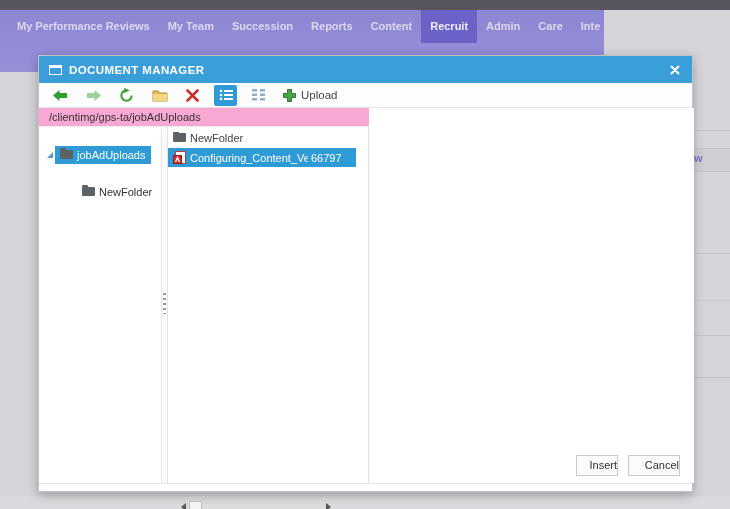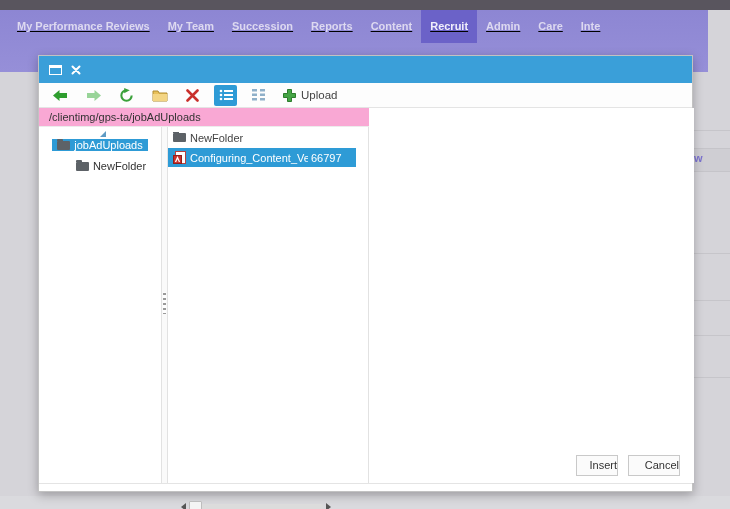--- a/index.html
+++ b/index.html
@@ -5,24 +5,23 @@
   * { margin:0; padding:0; box-sizing:border-box; }
   html,body { width:730px; height:509px; }
   body {
     font-family:"Liberation Sans","DejaVu Sans",sans-serif;
     position:relative; width:730px; height:509px; overflow:hidden;
     background:#d5d4d9;
   }
   
   .top-strip { position:absolute; left:0; top:0; width:730px; height:10px; background:#59555e; }
   .nav-bar {
-    position:absolute; left:0; top:10px; width:708px; height:62px;
+    position:absolute; left:0; top:10px; width:604px; height:62px;
     background:linear-gradient(#8d86d3,#968fd8);
     overflow:hidden;
-    text-decoration:underline;
   }
   .nav-items { display:flex; height:33px; padding-left:8px; }
   .nav-item {
     height:33px; line-height:33px; padding:0 9px; font-size:11px; font-weight:bold;
     color:#ddd9f0; white-space:nowrap; cursor:pointer;
   }
   .nav-item.active { background:#6b62c8; color:#f0eefb; }
   
   .bg-line { position:absolute; left:690px; width:40px; height:1px; background:#c6c5ca; }
   .bg-band {
@@ -56,21 +55,21 @@
   .upload-btn { display:flex; align-items:center; cursor:pointer; margin-left:3px; }
   .upload-label { font-size:11.5px; color:#444; margin-left:5px; }
   
   .address-bar {
     position:absolute; left:0; top:52px; width:100%; height:19px; background:#f9a8d4;
     border-bottom:1px solid #ececec; display:flex; align-items:center; padding-left:10px;
   }
   .address-text { font-size:11px; color:#333; }
   
   .tree-panel { position:absolute; left:0; top:71px; width:122px; height:356px; background:#fff; overflow:hidden; }
-  .tree-node { position:relative; height:19px; display:flex; align-items:center; font-size:11px; color:#333; cursor:pointer; margin-top:2px;flex-direction:column; }
+  .tree-node { position:relative; height:19px; display:flex; align-items:center; font-size:11px; color:#333; cursor:pointer; margin-top:18px; }
   .tree-expander { width:10px; height:10px; margin-left:6px; flex:0 0 auto; }
   .tree-inner { display:flex; align-items:center; height:18px; padding:0 5px 0 3px; }
   .tree-node.selected .tree-inner { background:#2e9bd6; color:#fff; }
   .splitter {
     position:absolute; left:122px; top:71px; width:7px; height:356px; background:#fafafa;
     border-left:1px solid #e2e2e2; border-right:1px solid #e2e2e2; cursor:col-resize;
   }
   .splitter-grip { position:absolute; left:1px; top:165px; width:3px; height:22px;
     background:repeating-linear-gradient(#fff 0 1px,#9a9a9a 1px 3px,#fff 3px 5px); }
   .grid-panel { position:absolute; left:129px; top:71px; width:201px; height:356px; background:#fff; border-right:1px solid #e2e2e2; }
@@ -127,20 +126,21 @@
 <div class="bg-line" style="top:253px"></div>
 <div class="bg-line" style="top:300px"></div>
 <div class="bg-line" style="top:335px"></div>
 <div class="bg-line" style="top:377px"></div>
 <div class="bg-bottom-strip"></div>
 
 <div class="dialog">
 
   <div class="titlebar">
     <span class="win-icon"></span>
+    <span class="title-text">DOCUMENT MANAGER</span>
     <span class="close-btn">
       <svg width="10" height="10" viewBox="0 0 10 10">
           <path d="M1.5 1.5 L8.5 8.5 M8.5 1.5 L1.5 8.5" stroke="#fff" stroke-width="2" stroke-linecap="round"></path>
         </svg>
     </span>
   </div>
 
   <div class="toolbar">
     <span class="tb-btn">
       <svg width="15" height="11" viewBox="0 0 15 11">

